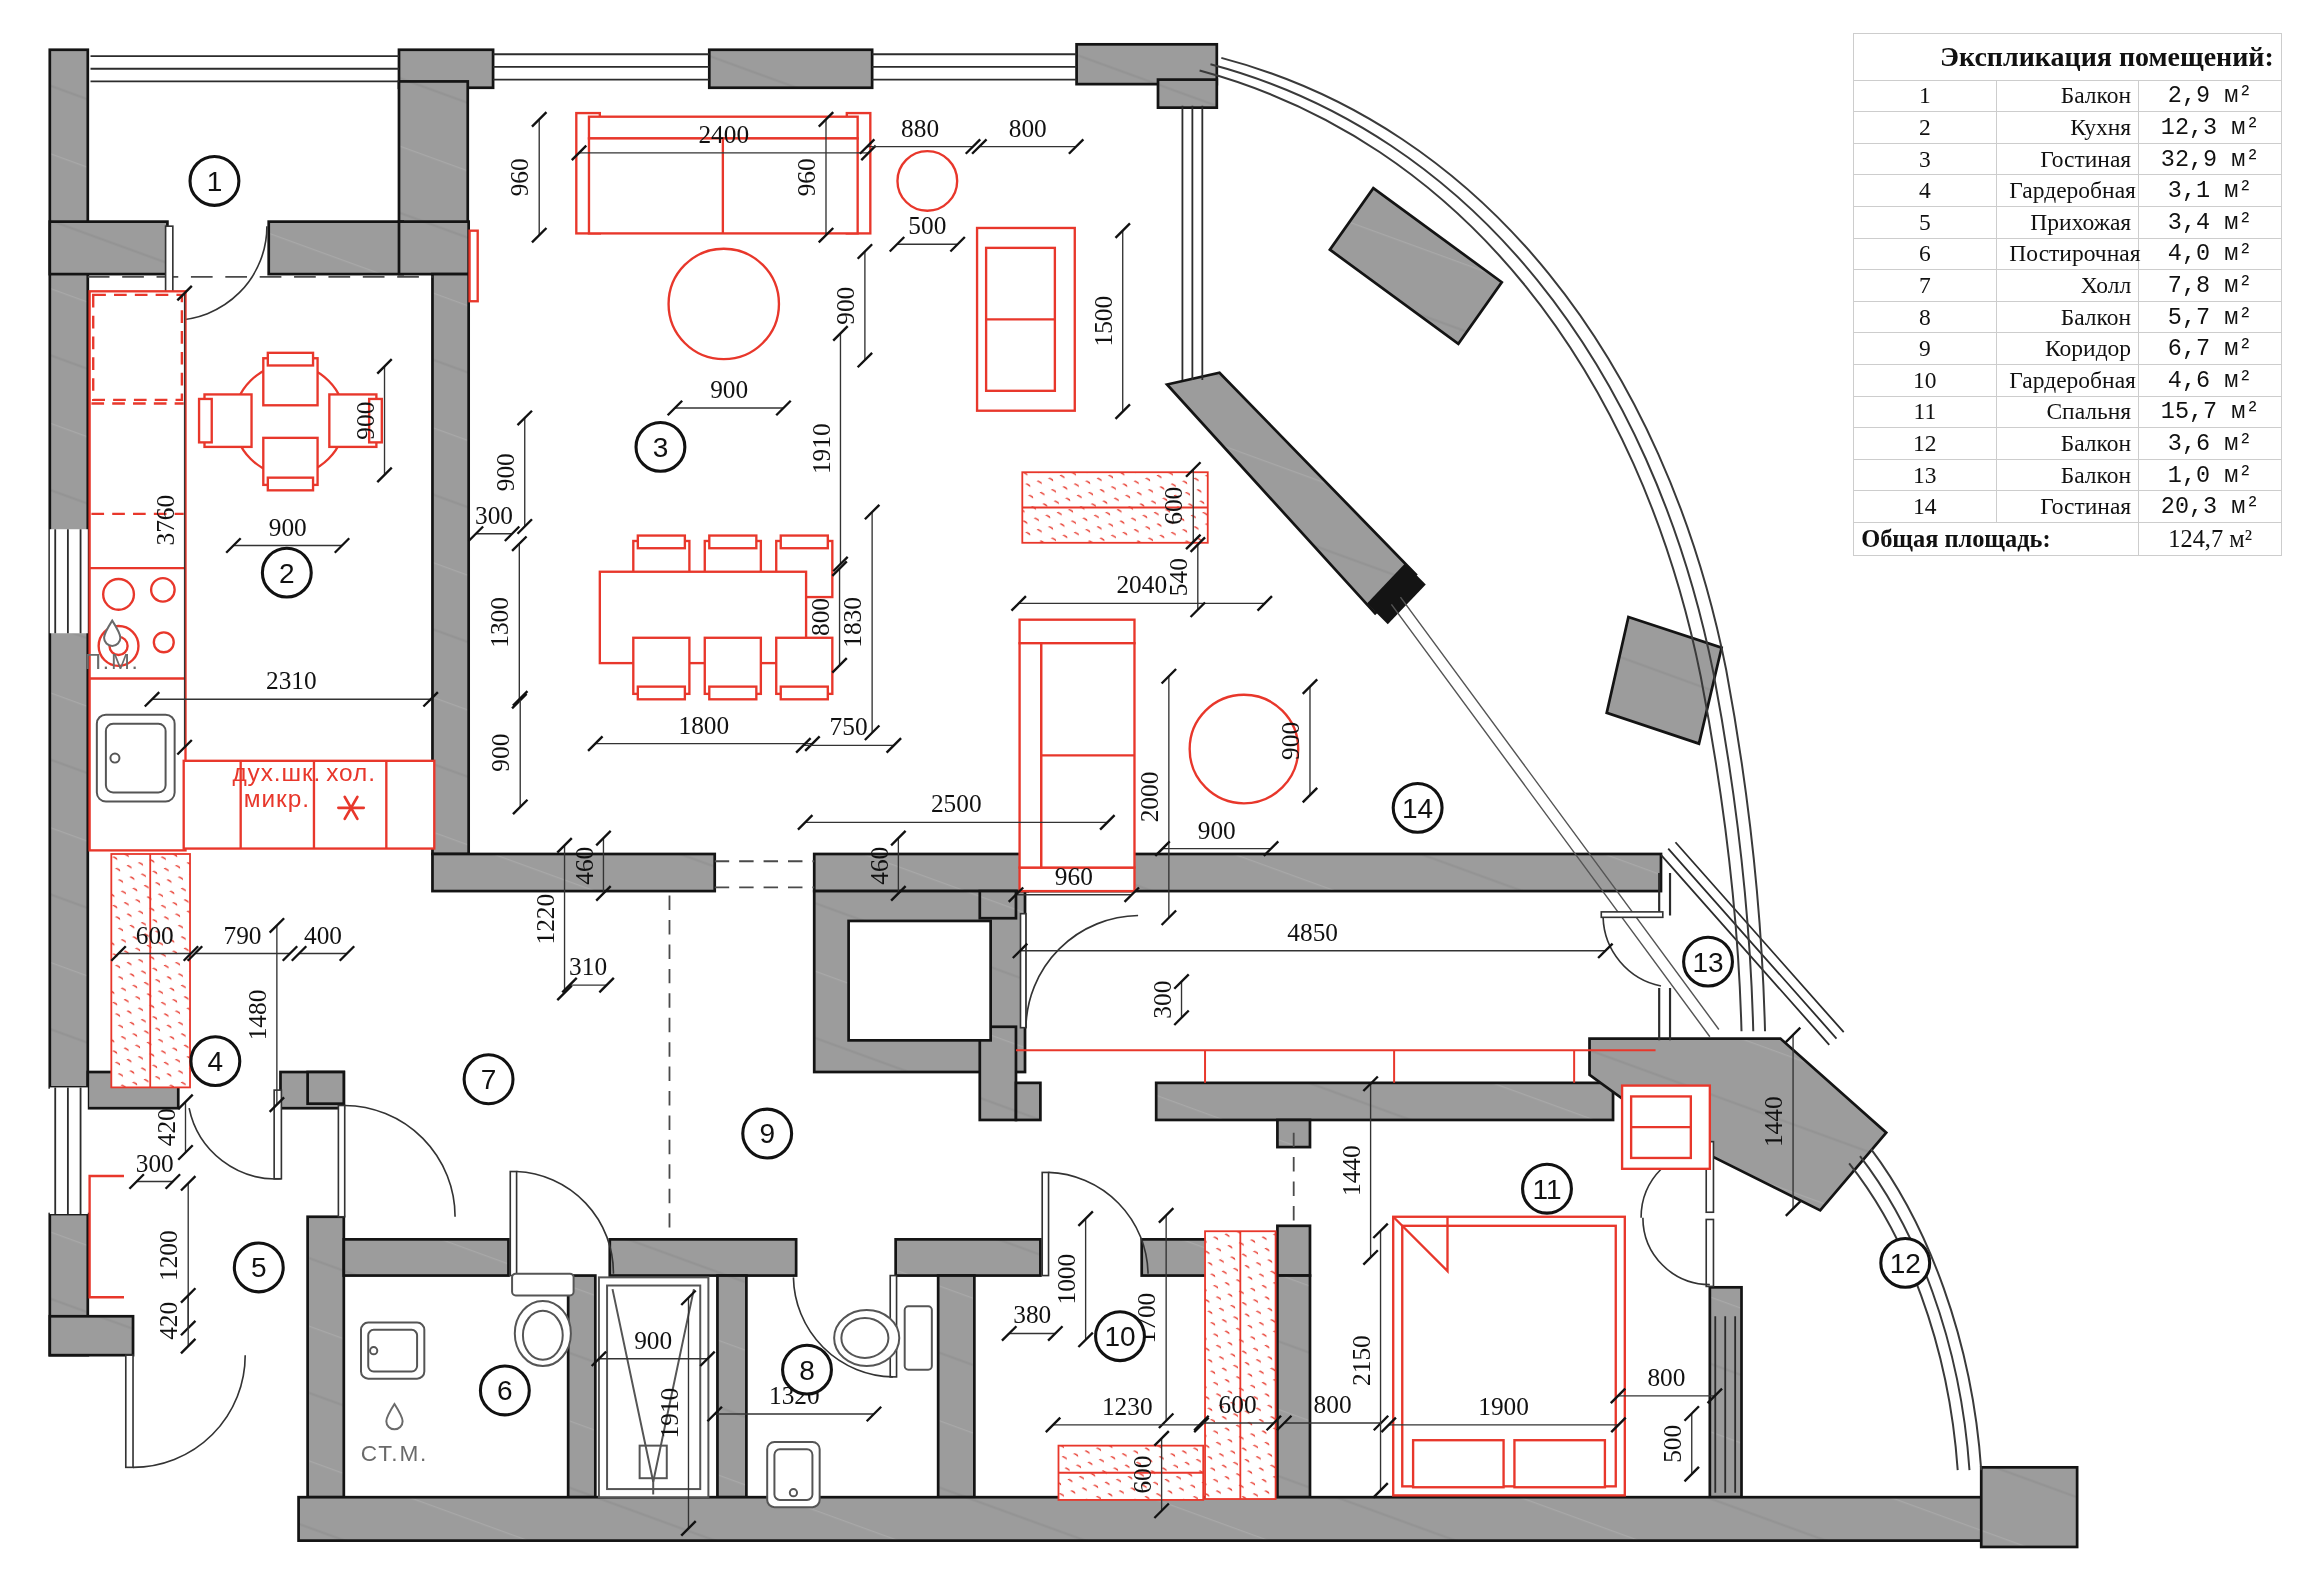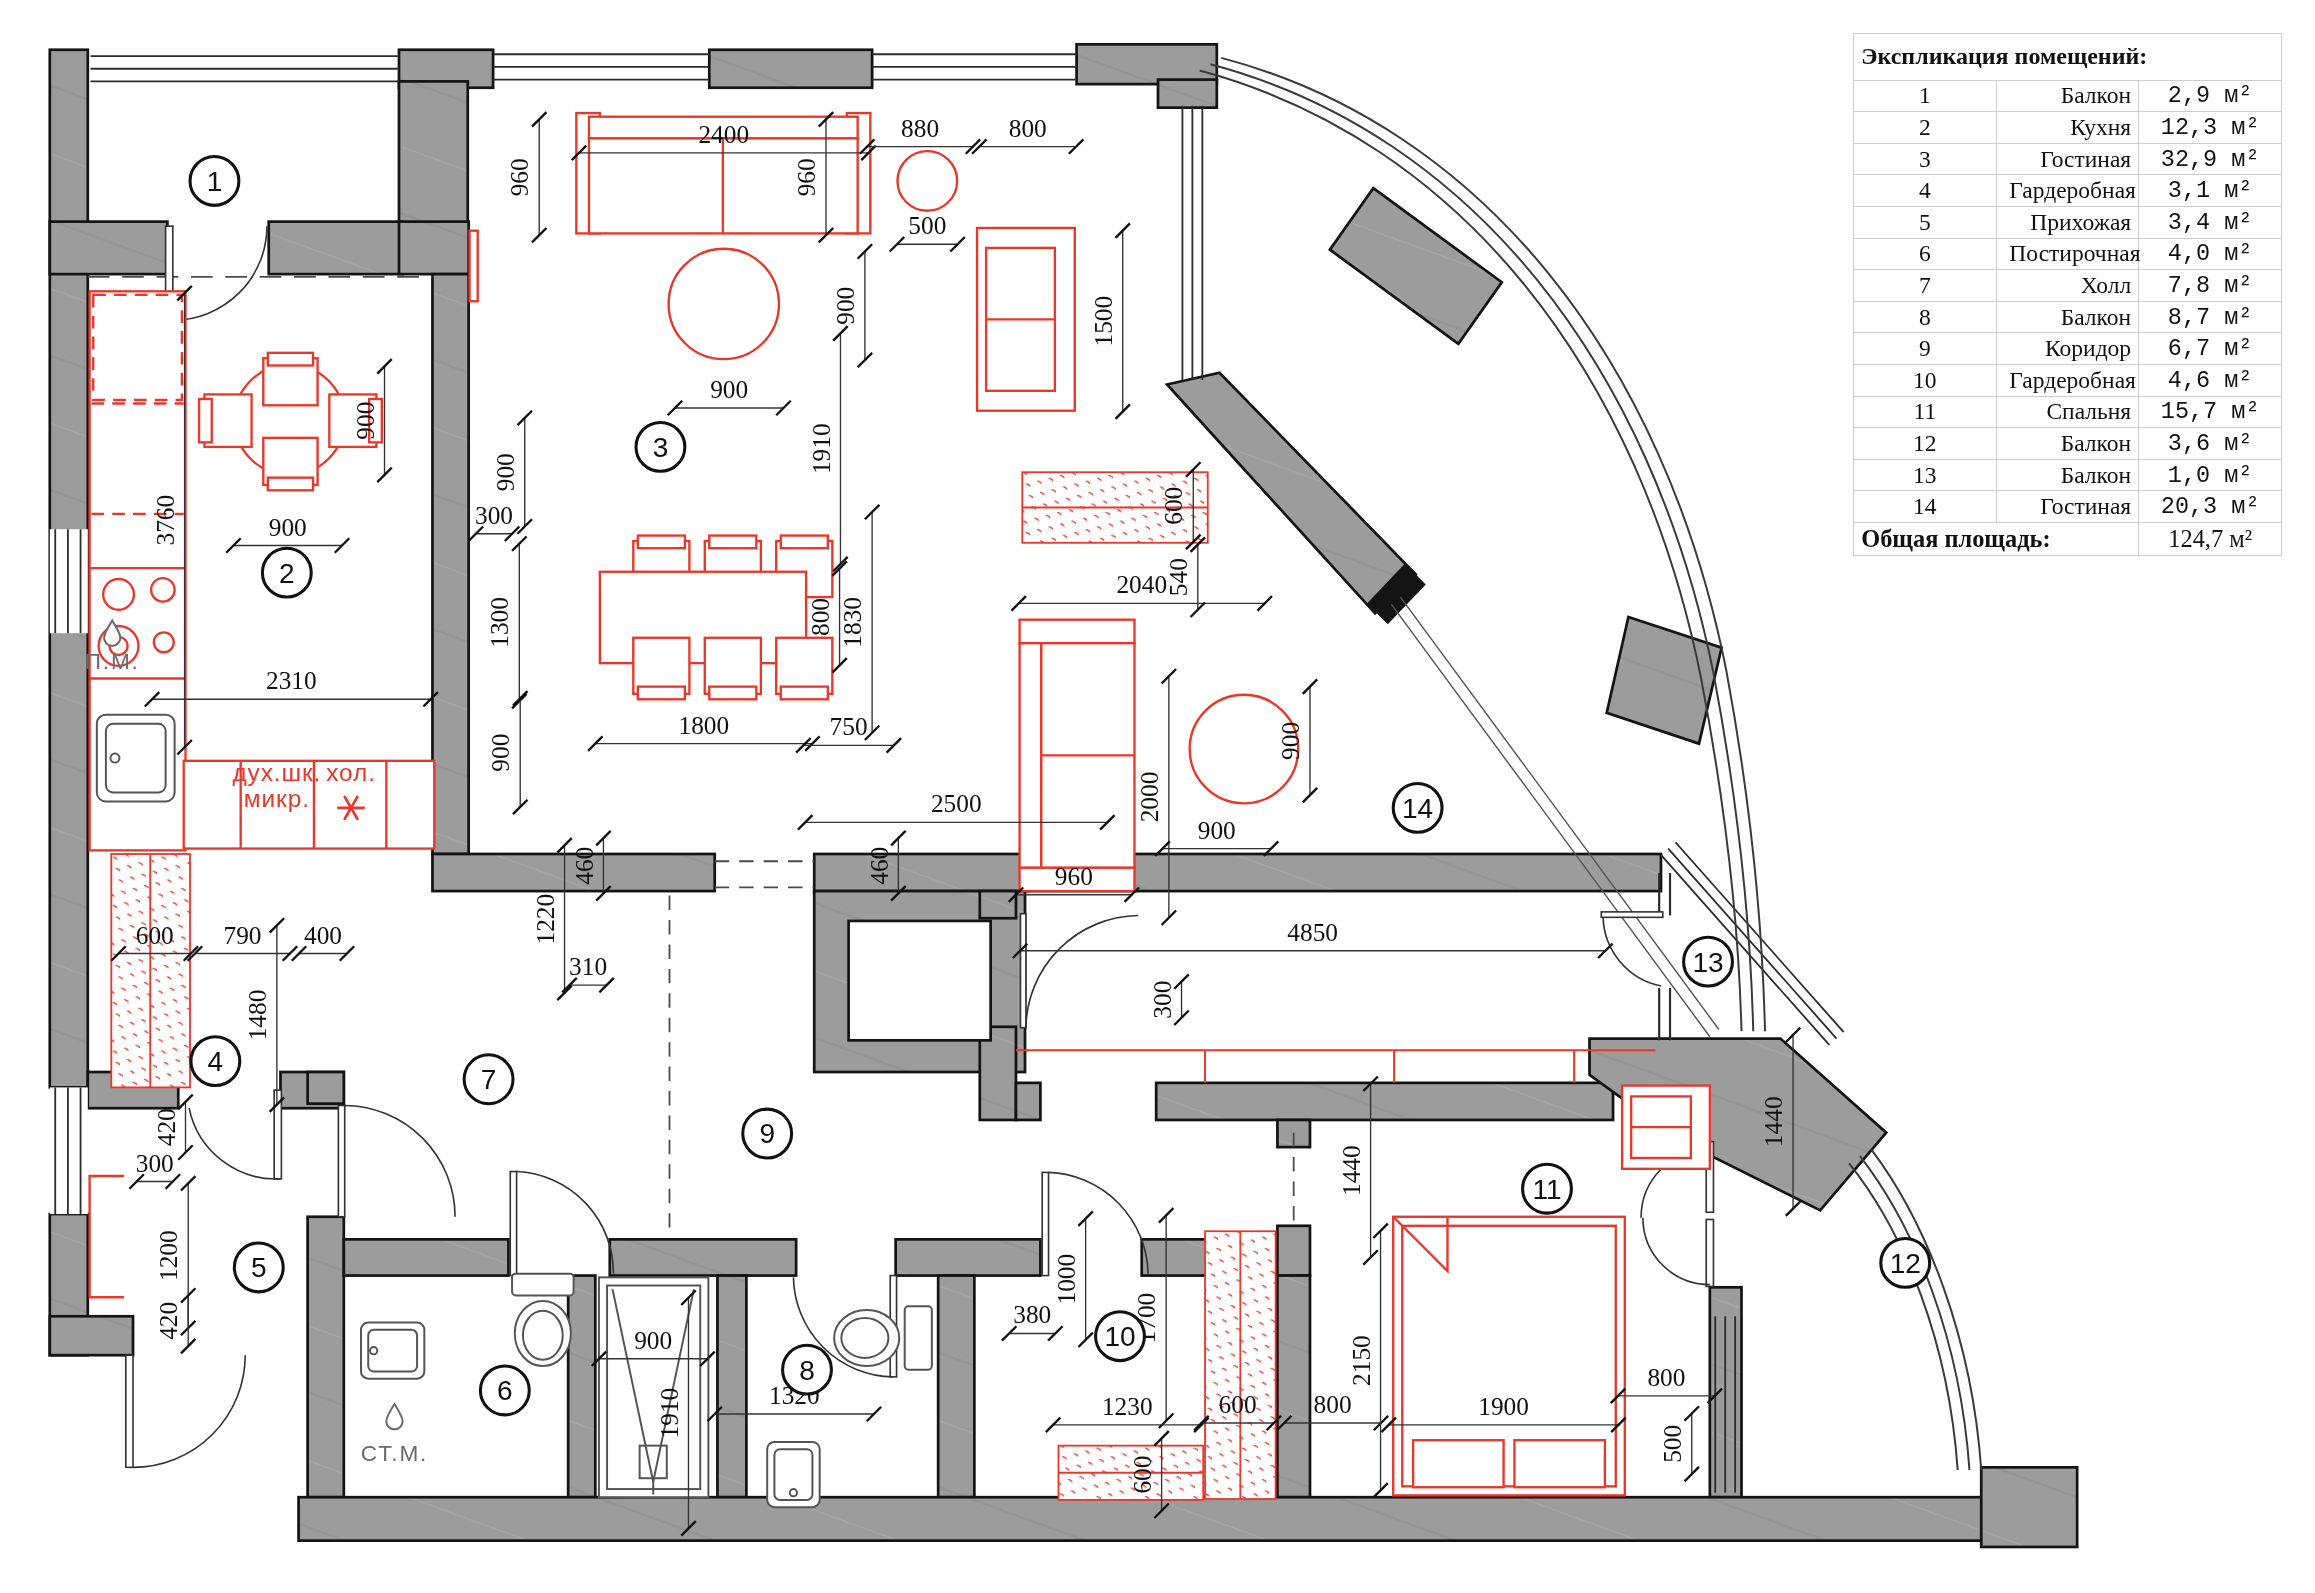--- a/index.html
+++ b/index.html
@@ -4,21 +4,21 @@
 <style>
   html,body{margin:0;padding:0;background:#ffffff;}
   .stage{position:relative;width:2316px;height:1594px;background:#ffffff;overflow:hidden;
          font-family:"Liberation Serif", serif;}
   svg{position:absolute;left:0;top:0;}
   
   .legend{position:absolute;left:1853px;top:33px;width:429px;background:#ffffff;
           border:0.9px solid #c9c9c9;border-collapse:collapse;table-layout:fixed;}
   .legend th,.legend td{border:0.9px solid #cdcdcd;padding:1.8px 7.2px;
           font-family:"Liberation Serif",serif;color:#111;}
-  .legend .t-title{font-size:24px;font-weight:bold;text-align:left;height:42px;}
+  .legend .t-title{font-size:28px;font-weight:bold;text-align:right;height:42px;}
   .legend td{font-size:23.5px;height:27px;}
   .legend .c-num{width:40px;text-align:center;}
   .legend .c-name{width:244px;text-align:right;padding-left:12.7px;}
   .legend .c-area{width:105px;text-align:center;font-family:Liberation Mono, monospace;}
   .legend .total-label{font-weight:bold;font-size:24.4px;}
   .legend .total-value{font-weight:normal;text-align:center;font-size:24.4px;}
   
   text.dim{font-family:"Liberation Serif",serif;font-size:28px;fill:#111;text-anchor:middle;}
   text.roomnum{font-family:"Liberation Sans",sans-serif;font-size:31px;fill:#111;text-anchor:middle;}
   text.ann-red{font-family:"Liberation Sans",sans-serif;font-size:27px;fill:#e8372b;text-anchor:middle;letter-spacing:1px;}
@@ -742,21 +742,21 @@
           <td class="c-area">4,0 м²</td>
         </tr>
         <tr>
           <td class="c-num">7</td>
           <td class="c-name">Холл</td>
           <td class="c-area">7,8 м²</td>
         </tr>
         <tr>
           <td class="c-num">8</td>
           <td class="c-name">Балкон</td>
-          <td class="c-area">8,7 м²</td>
+          <td class="c-area">5,7 м²</td>
         </tr>
         <tr>
           <td class="c-num">9</td>
           <td class="c-name">Коридор</td>
           <td class="c-area">6,7 м²</td>
         </tr>
         <tr>
           <td class="c-num">10</td>
           <td class="c-name">Гардеробная</td>
           <td class="c-area">4,6 м²</td>

